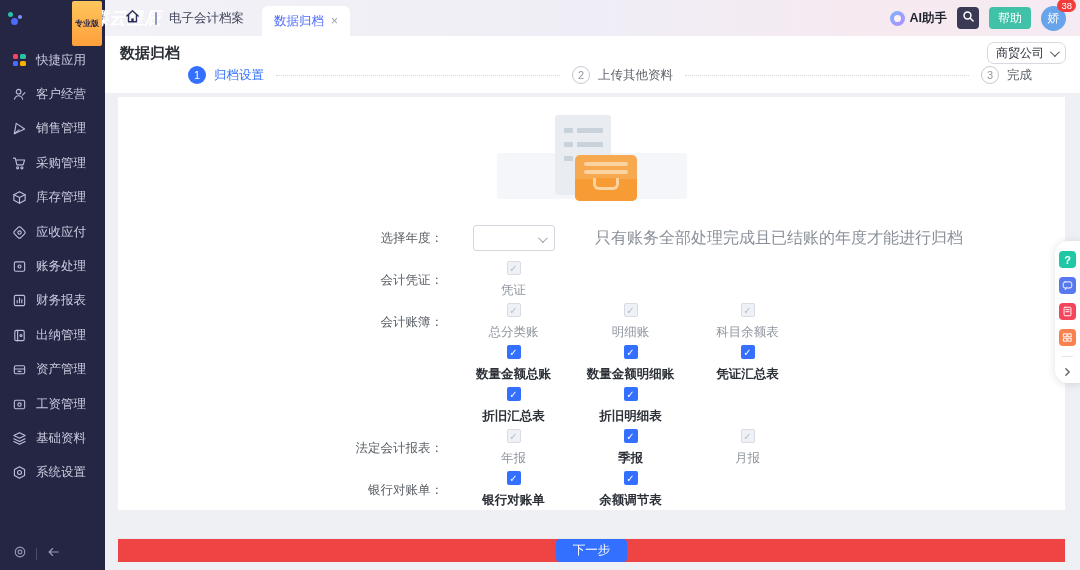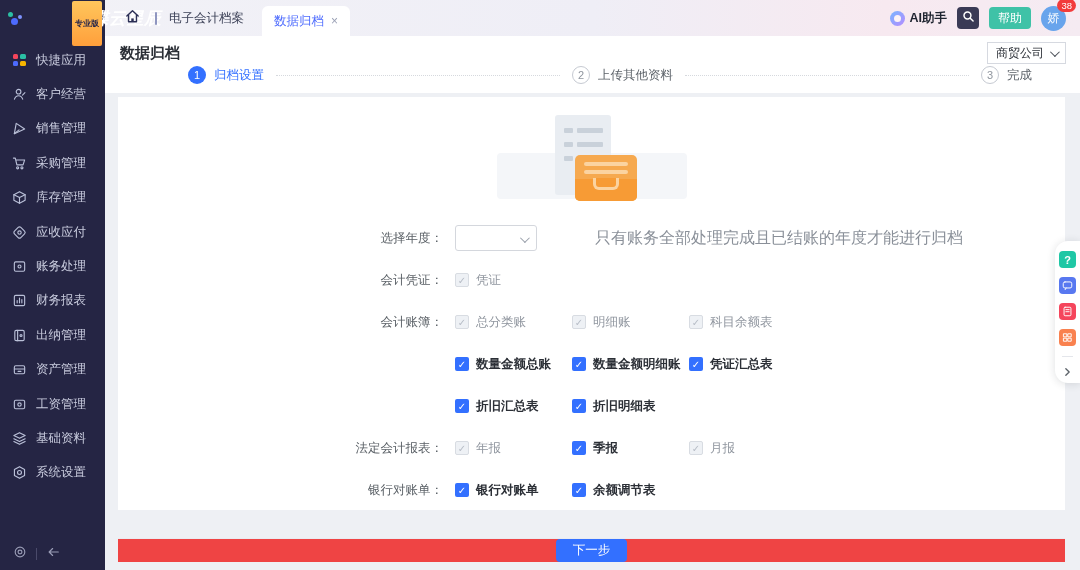--- a/index.html
+++ b/index.html
@@ -53,21 +53,21 @@
   .quick-grid i:nth-child(1){background:#f5455c;} .quick-grid i:nth-child(2){background:#2bbfa4;}
   .quick-grid i:nth-child(3){background:#4d6bfe;} .quick-grid i:nth-child(4){background:#f7b500;}
   .side-footer { position:absolute; bottom:7px; left:13px; display:flex; align-items:center; gap:9px; }
   .side-footer svg { stroke:#9a9db6; fill:none; stroke-width:1.3; stroke-linecap:round; stroke-linejoin:round; cursor:pointer; }
   .sf-sep { width:1px; height:12px; background:#4a4a6a; }
 
   
   .page-header { position:absolute; left:105px; top:36px; width:975px; height:57px; background:#fff; }
   .page-title { position:absolute; left:15px; top:8px; font-size:15px; font-weight:700; color:#2b2f36; }
   .company-sel { position:absolute; right:14px; top:6px; height:22px; background:#fff; border:1px solid #d6d9e0;
-    border-radius:0; display:flex; align-items:center; gap:6px; padding:4px 8px; font-size:12px; color:#2b2f36; cursor:pointer; }
+    border-radius:7px; display:flex; align-items:center; gap:6px; padding:4px 8px; font-size:12px; color:#2b2f36; cursor:pointer; }
   .chev-down { width:7px; height:7px; border-right:1.6px solid #4a4f57; border-bottom:1.6px solid #4a4f57;
     transform:rotate(45deg) translateY(-2px); }
   .stepper { position:absolute; left:83px; right:48px; bottom:9px; display:flex; align-items:center; font-size:12.5px; }
   .step { display:flex; align-items:center; gap:8px; flex-shrink:0; }
   .step-circle { width:18px; height:18px; border-radius:50%; font-size:11px; display:flex; align-items:center; justify-content:center; }
   .step.active .step-circle { background:#3370ff; color:#fff; }
   .step.pend .step-circle { background:#fff; border:1px solid #c6cad2; color:#8f959e; }
   .step.active .step-label { color:#3370ff;font-family:Liberation Serif, serif; }
   .step.pend .step-label { color:#5c6269; }
   .step-dots { flex:1; border-top:1px dotted #d6d9de; margin:0 12px; }
@@ -81,21 +81,21 @@
   .doc-row { position:absolute; height:5px; border-radius:1px; background:#c9d1da; }
   .illus-tray { position:absolute; left:58px; bottom:0; width:62px; height:46px; background:#f6a94f; border-radius:5px; overflow:hidden; }
   .tray-stripe { position:absolute; left:9px; right:9px; height:4px; background:#fbd3a0; border-radius:2px; }
   .tray-body { position:absolute; left:0; right:0; bottom:0; height:22px; background:#f79b35; }
   .tray-notch { position:absolute; left:50%; top:-1px; transform:translateX(-50%); width:26px; height:12px;
     background:#f79b35; border:3px solid #fbd3a0; border-top:none; border-radius:0 0 6px 6px; }
 
   .frm { font-size:12.5px; }
   .frow { display:flex; align-items:center; margin-left:237px; height:26px; margin-bottom:16px; }
   .flabel { width:88px; text-align:right; color:#5a6066; flex-shrink:0; margin-right:12px; white-space:nowrap; }
-  .fitem { width:117px; display:flex; align-items:center; gap:7px; flex-shrink:0; }
+  .fitem { width:117px; display:flex; align-items:center; gap:7px; flex-shrink:0;flex-direction:column; }
   .year-select { width:82px; height:26px; border:1px solid #d4d7dd; border-radius:3px; background:#fff;
     position:relative; cursor:pointer; }
   .year-select .chev-down { position:absolute; right:9px; top:10px; border-color:#9aa0ab; }
   .year-hint { margin-left:23px; color:#8a9099; font-size:16px; white-space:nowrap; }
 
   .ckbox { width:14px; height:14px; border-radius:2px; display:flex; align-items:center; justify-content:center;
     font-size:10px; font-weight:700; flex-shrink:0; }
   .ckbox::after { content:"✓"; }
   .ck-on .ckbox { background:#3370ff; color:#fff; cursor:pointer; }
   .ck-off .ckbox { background:#eef1f5; border:1px solid #d8dce2; color:#b6bcc6; }

